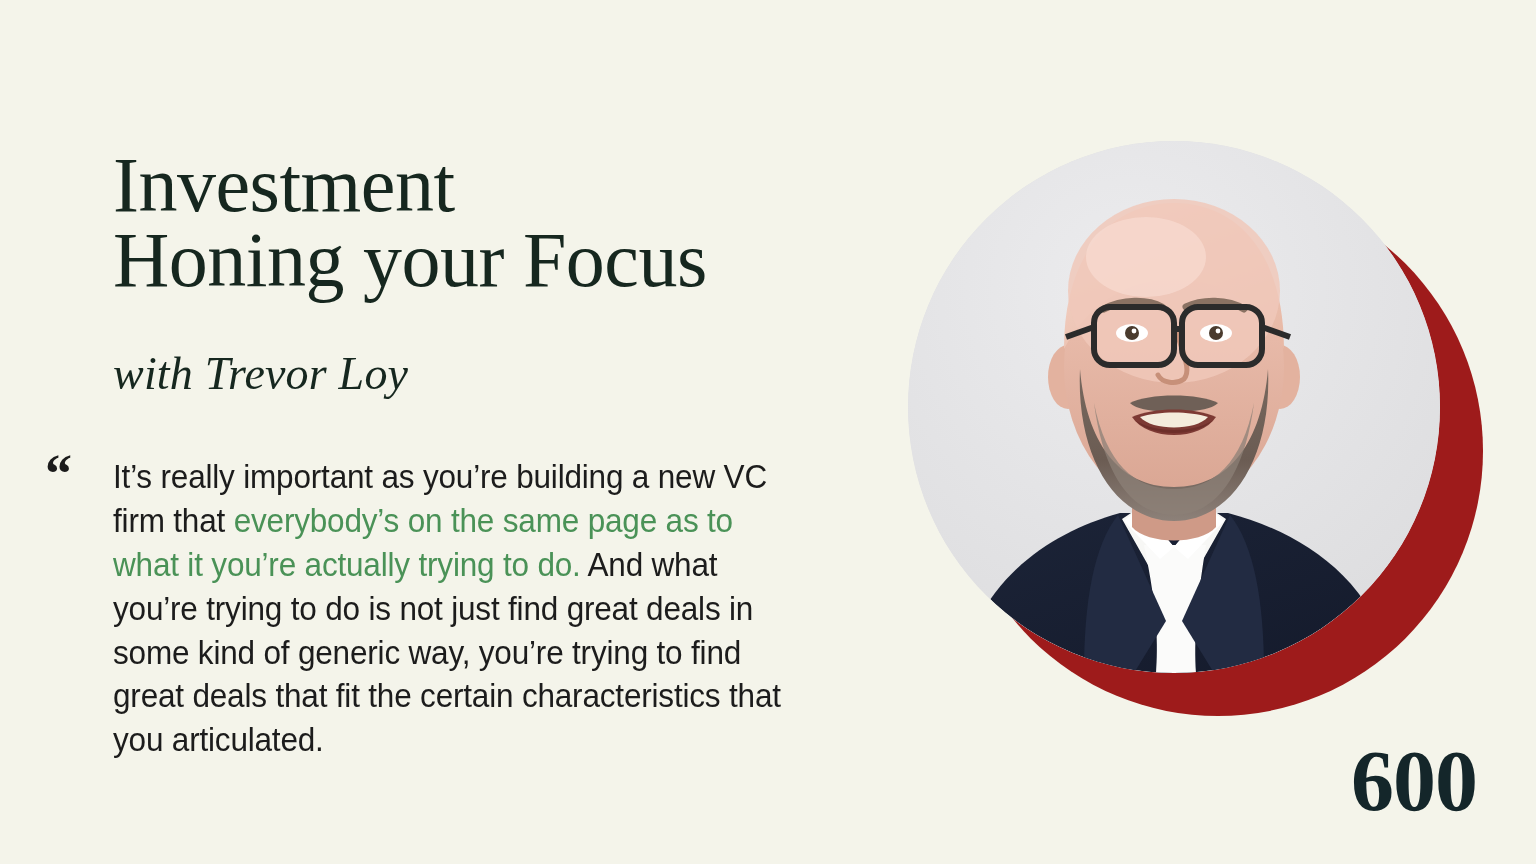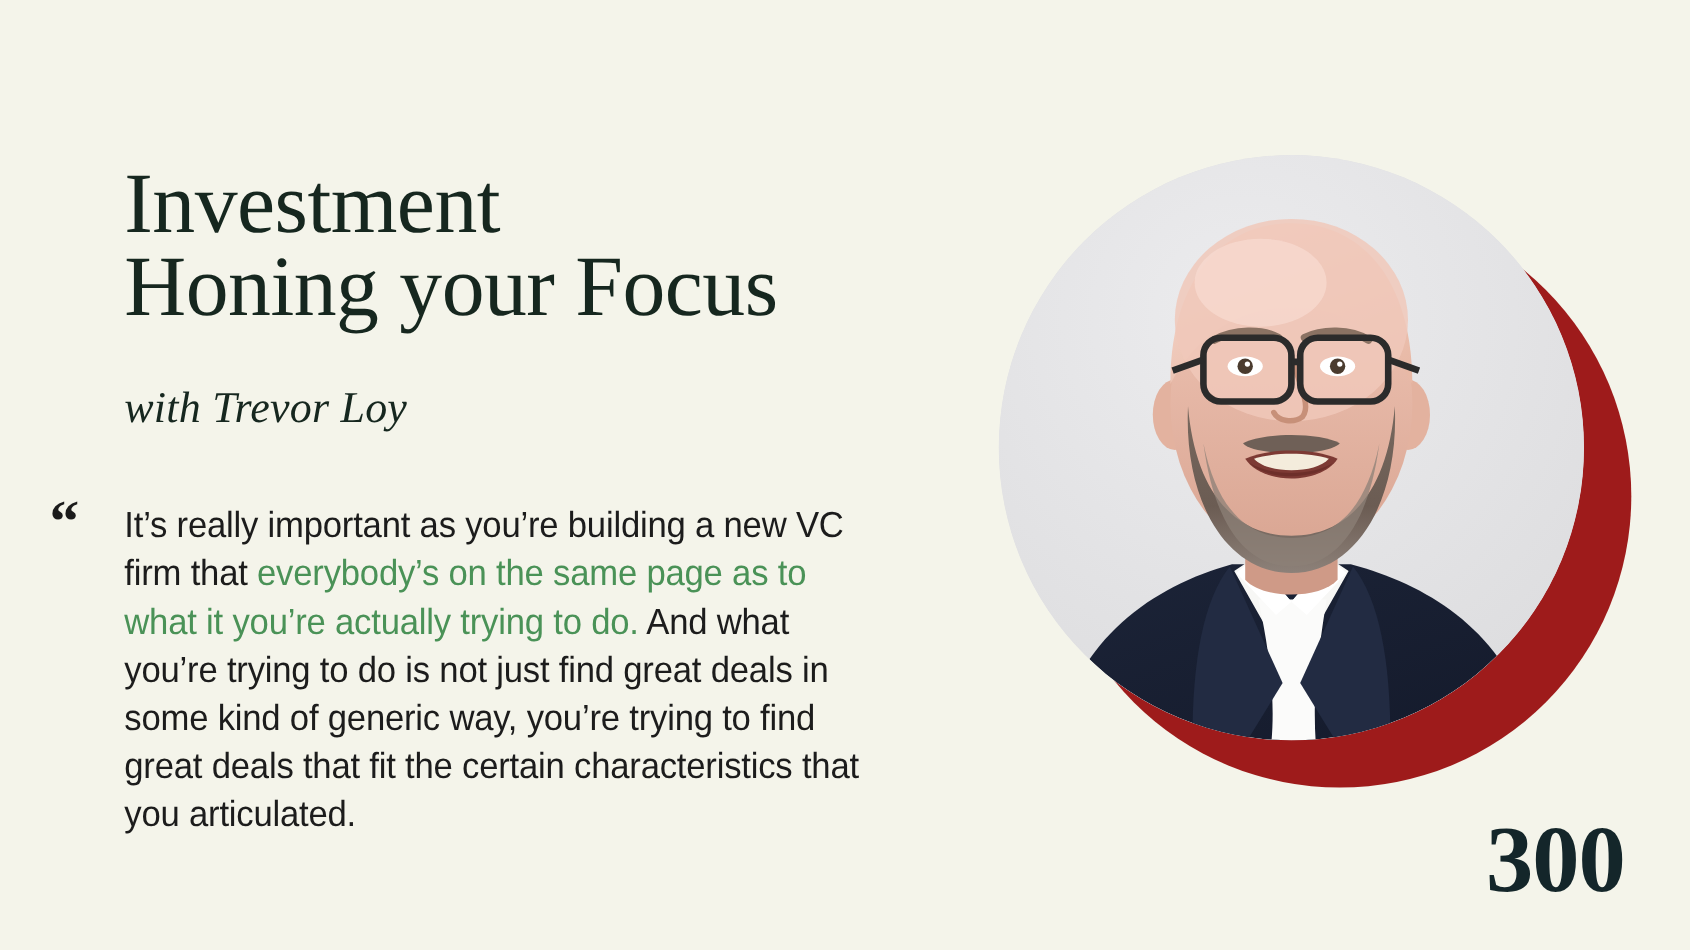--- a/index.html
+++ b/index.html
@@ -41,21 +41,21 @@
   .title-line {
     display: block;
     white-space: nowrap;
   }
 
   .subtitle {
     margin-top: 22px;
     font-family: "Liberation Serif", "DejaVu Serif", serif;
     font-style: italic;
     font-weight: 400;
-    font-size: 40px;
+    font-size: 46px;
     line-height: 1.05;
     color: #16271f;
     letter-spacing: 0.2px;
   }
 
   
   .quote-wrap {
     position: absolute;
     left: 113px;
     top: 455px;
@@ -235,15 +235,15 @@
             <rect x="274" y="166" width="80" height="58" rx="16"></rect>
             <path d="M 266 188 L 274 188"></path>
             <path d="M 186 186 L 158 196"></path>
             <path d="M 354 186 L 382 196"></path>
           </g>
         </g>
       </svg>
     </div>
   </div>
 
-  <div class="brand-logo">300</div>
+  <div class="brand-logo">600</div>
 
 </div>
 
 </body></html>

